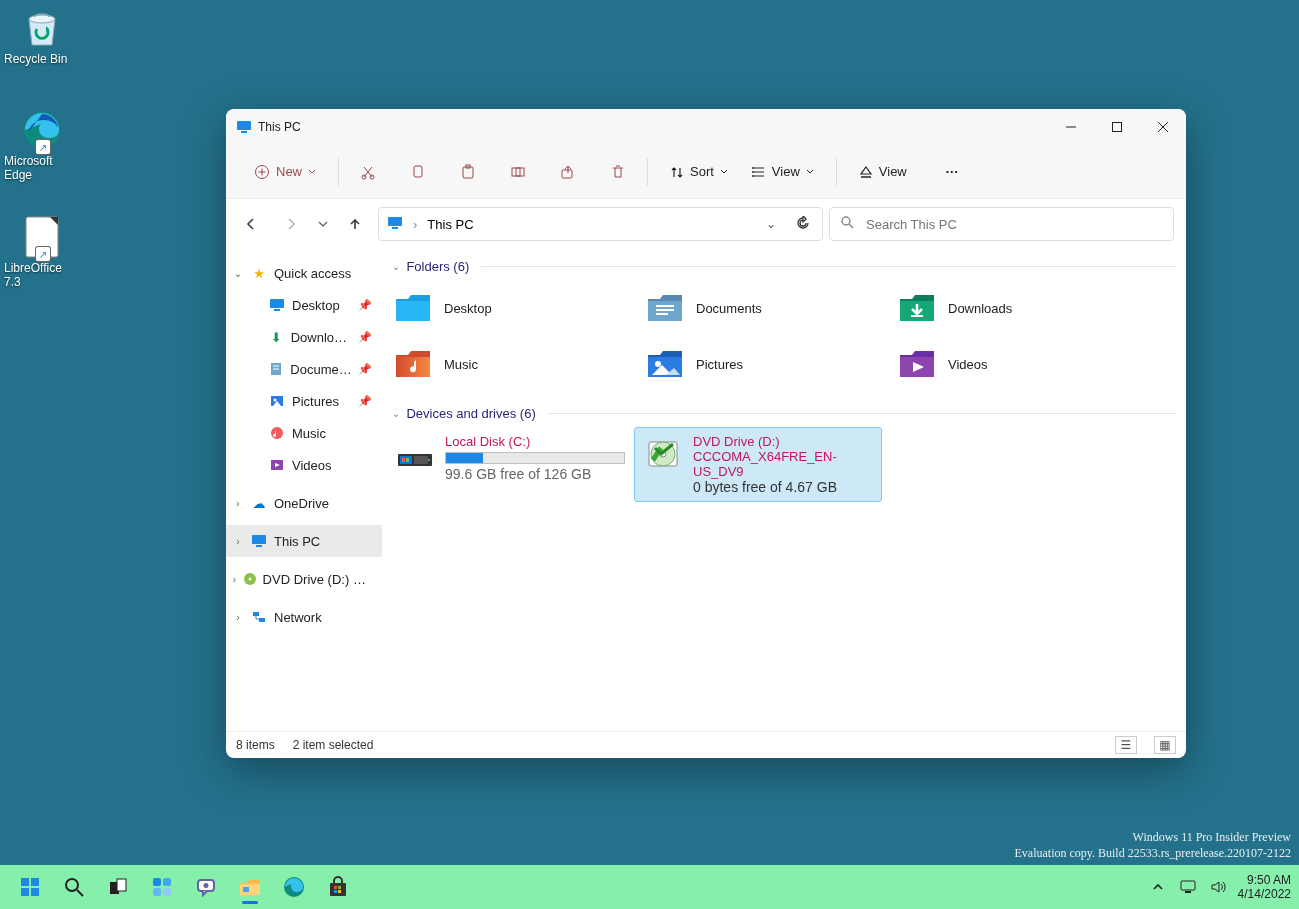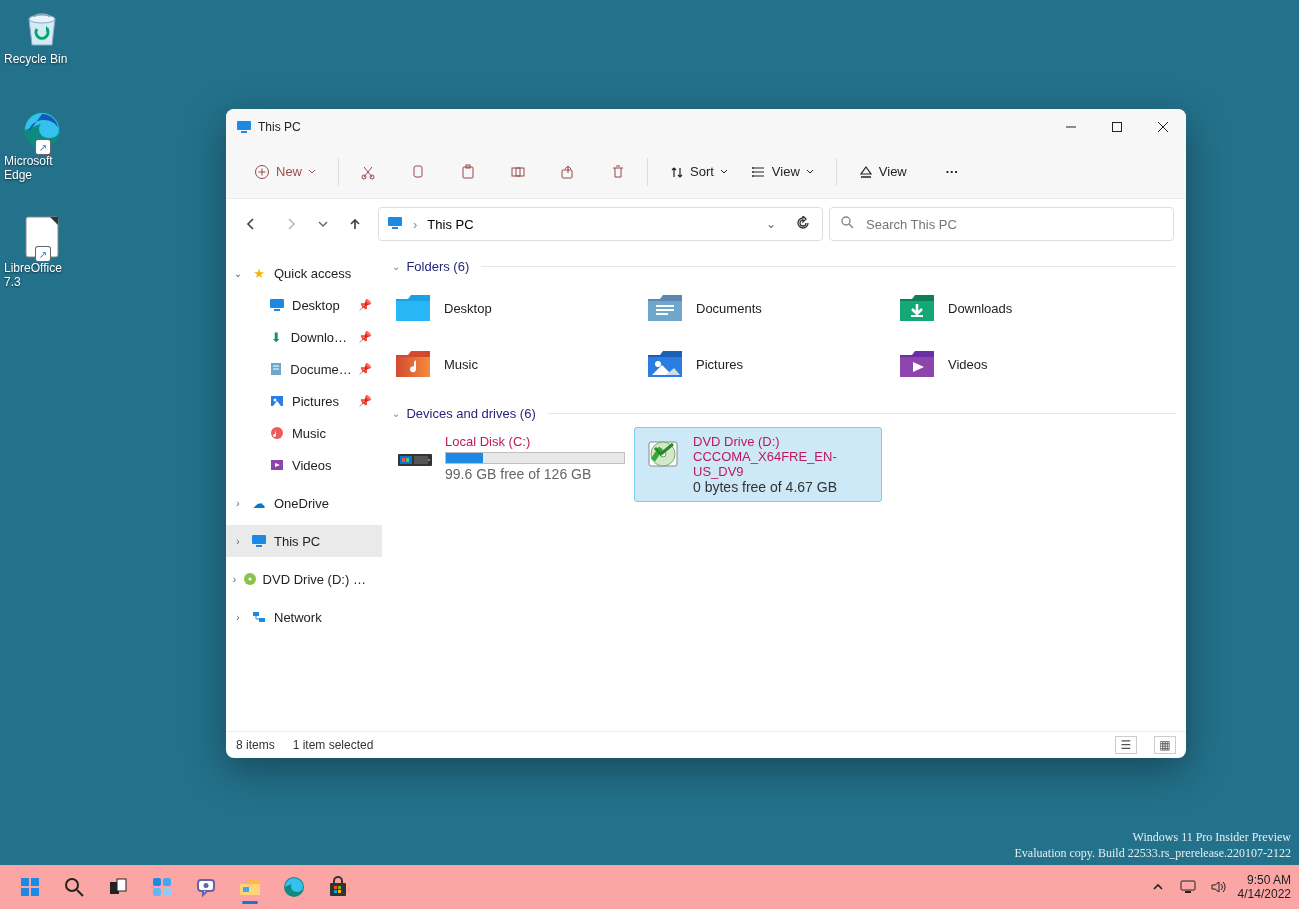--- a/index.html
+++ b/index.html
@@ -65,21 +65,21 @@
   .drv.selected .dsub { color:#333;}
 
   .statusbar { height:27px; border-top:1px solid #eee; display:flex; align-items:center; padding:0 10px; font-size:12px; color:#333; gap:18px;}
   .statusbar .spacer { flex:1;}
   .viewbtn { width:22px; height:18px; display:flex; align-items:center; justify-content:center; border:1px solid #ccc; color:#555; font-size:12px;}
 
   
   .watermark { position:absolute; right:8px; bottom:48px; text-align:right; color:#e8eef0; font-size:12px; line-height:16px;font-family:Liberation Serif, serif;}
 
   
-  .taskbar { position:absolute; left:0; right:0; bottom:0; height:44px; background:#fca5a5; display:flex; align-items:center; padding:0 12px;}
+  .taskbar { position:absolute; left:0; right:0; bottom:0; height:44px; background:#86efac; display:flex; align-items:center; padding:0 12px;}
   .tb-center { position:absolute; left:10px; bottom:0; height:44px; display:flex; align-items:center; gap:4px;}
   .tb-item { width:40px; height:40px; display:flex; align-items:center; justify-content:center; border-radius:4px; cursor:default;}
   .tb-item.active::after{content:"";position:absolute;width:16px;height:3px;border-radius:2px;background:#1976d2;bottom:3px;}
   .tb-item { position:relative;}
   .tb-right { position:absolute; right:8px; bottom:0; height:44px; display:flex; align-items:center; gap:10px; font-size:12px; color:#222;}
   .tray-ic { width:20px; height:20px; display:flex; align-items:center; justify-content:center; color:#333;}
   .clock { text-align:right; line-height:14px; font-size:12px;}
 </style>
 </head>
 <body>
@@ -509,21 +509,21 @@
               <div class="dsub">0 bytes free of 4.67 GB</div>
             </div>
           </div>
         </div>
       </div>
     </div>
   </div>
 
   <div class="statusbar">
     <span>8 items</span>
-    <span>1 item selected</span>
+    <span>2 item selected</span>
     <div class="spacer"></div>
     <div class="viewbtn">☰</div>
     <div class="viewbtn" style="margin-left:-1px">▦</div>
   </div>
 </div>
 
 <div class="watermark">
   <div>Windows 11 Pro Insider Preview</div>
   <div>Evaluation copy. Build 22533.rs_prerelease.220107-2122</div>
 </div>

